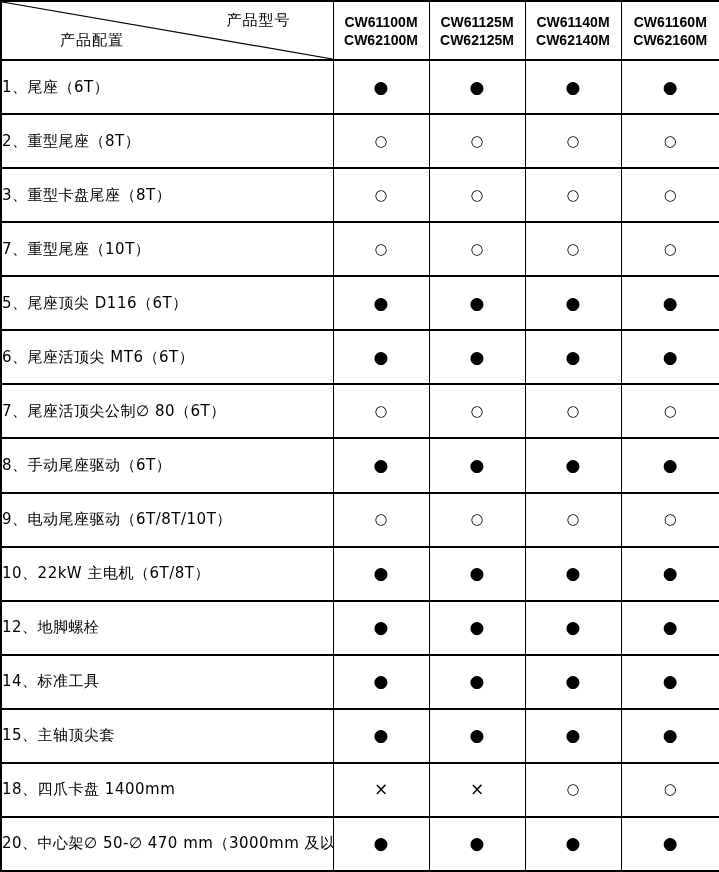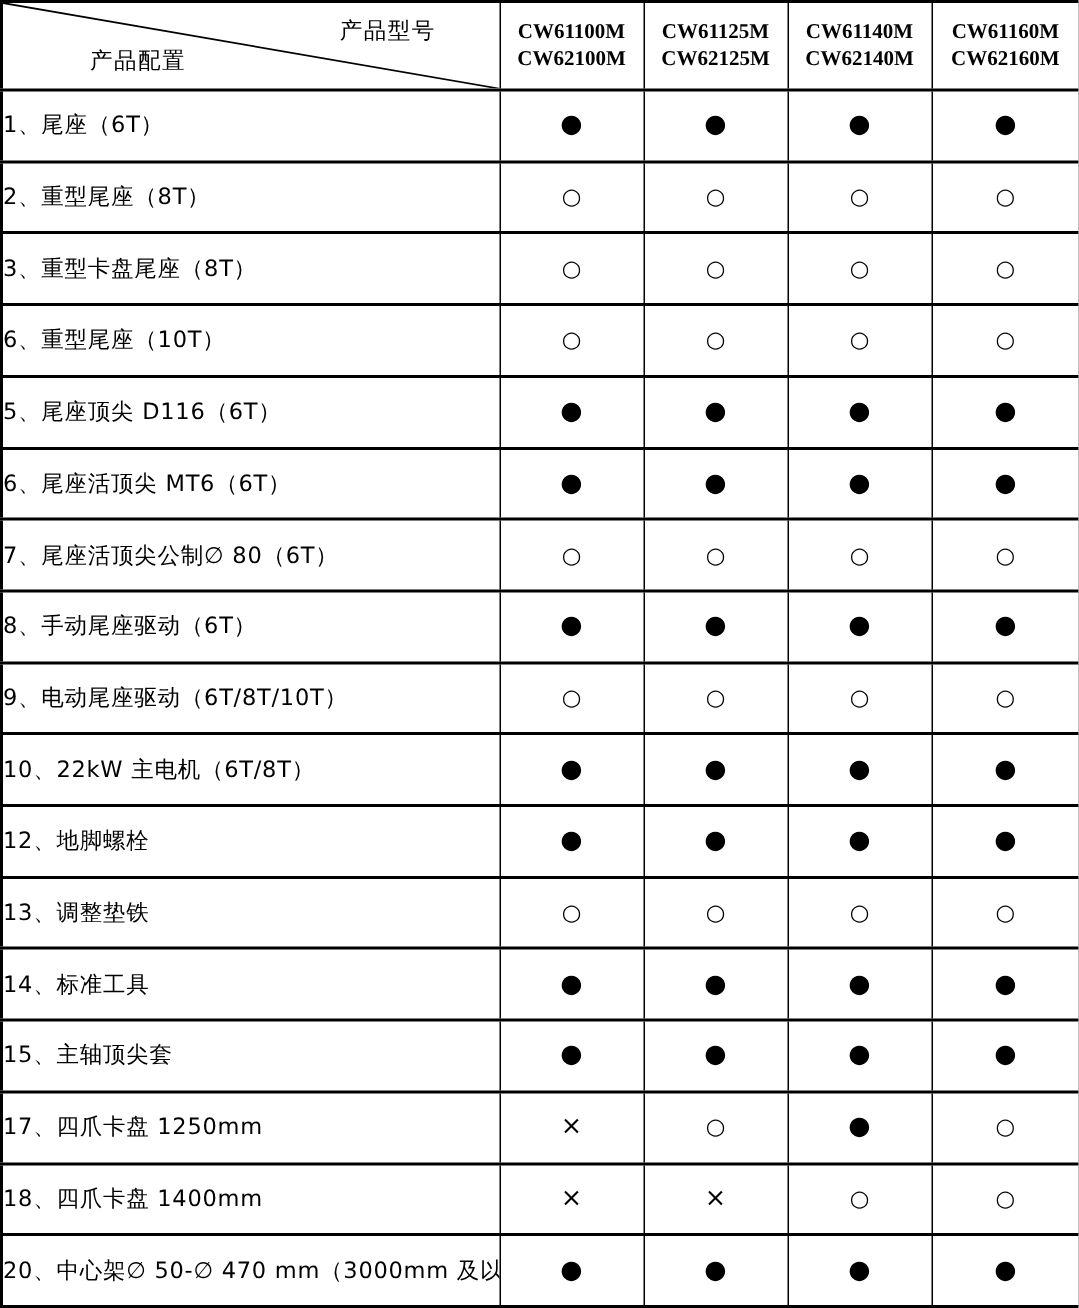--- a/index.html
+++ b/index.html
@@ -55,21 +55,21 @@
   }
   .corner-bottom-label {
     position: absolute;
     bottom: 9px;
     left: 58px;
     font-size: 15px;
     letter-spacing: 1px;
     text-align: center;
   }
   th.model-cell {
-    font-family: Liberation Serif, serif;
+    font-family: Liberation Sans, sans-serif;
     font-weight: bold;
     font-size: 14px;
     line-height: 18px;
     text-align: center;
     vertical-align: middle;
   }
   td.label-cell {
     font-size: 15px;
     text-align: left;
     vertical-align: middle;
@@ -145,21 +145,21 @@
           <td class="symbol-cell open">○</td>
         </tr>
         <tr>
           <td class="label-cell">3、重型卡盘尾座（8T）</td>
           <td class="symbol-cell open">○</td>
           <td class="symbol-cell open">○</td>
           <td class="symbol-cell open">○</td>
           <td class="symbol-cell open">○</td>
         </tr>
         <tr>
-          <td class="label-cell">6、重型尾座（10T）</td>
+          <td class="label-cell">7、重型尾座（10T）</td>
           <td class="symbol-cell open">○</td>
           <td class="symbol-cell open">○</td>
           <td class="symbol-cell open">○</td>
           <td class="symbol-cell open">○</td>
         </tr>
         <tr>
           <td class="label-cell">5、尾座顶尖 D116（6T）</td>
           <td class="symbol-cell filled">●</td>
           <td class="symbol-cell filled">●</td>
           <td class="symbol-cell filled">●</td>
@@ -201,46 +201,32 @@
           <td class="symbol-cell filled">●</td>
         </tr>
         <tr>
           <td class="label-cell">12、地脚螺栓</td>
           <td class="symbol-cell filled">●</td>
           <td class="symbol-cell filled">●</td>
           <td class="symbol-cell filled">●</td>
           <td class="symbol-cell filled">●</td>
         </tr>
         <tr>
-          <td class="label-cell">13、调整垫铁</td>
-          <td class="symbol-cell open">○</td>
-          <td class="symbol-cell open">○</td>
-          <td class="symbol-cell open">○</td>
-          <td class="symbol-cell open">○</td>
-        </tr>
-        <tr>
           <td class="label-cell">14、标准工具</td>
           <td class="symbol-cell filled">●</td>
           <td class="symbol-cell filled">●</td>
           <td class="symbol-cell filled">●</td>
           <td class="symbol-cell filled">●</td>
         </tr>
         <tr>
           <td class="label-cell">15、主轴顶尖套</td>
           <td class="symbol-cell filled">●</td>
           <td class="symbol-cell filled">●</td>
           <td class="symbol-cell filled">●</td>
           <td class="symbol-cell filled">●</td>
-        </tr>
-        <tr>
-          <td class="label-cell">17、四爪卡盘 1250mm</td>
-          <td class="symbol-cell cross">×</td>
-          <td class="symbol-cell open">○</td>
-          <td class="symbol-cell filled">●</td>
-          <td class="symbol-cell open">○</td>
         </tr>
         <tr>
           <td class="label-cell">18、四爪卡盘 1400mm</td>
           <td class="symbol-cell cross">×</td>
           <td class="symbol-cell cross">×</td>
           <td class="symbol-cell open">○</td>
           <td class="symbol-cell open">○</td>
         </tr>
         <tr>
           <td class="label-cell">20、中心架∅ 50-∅ 470 mm（3000mm 及以上规格）</td>

